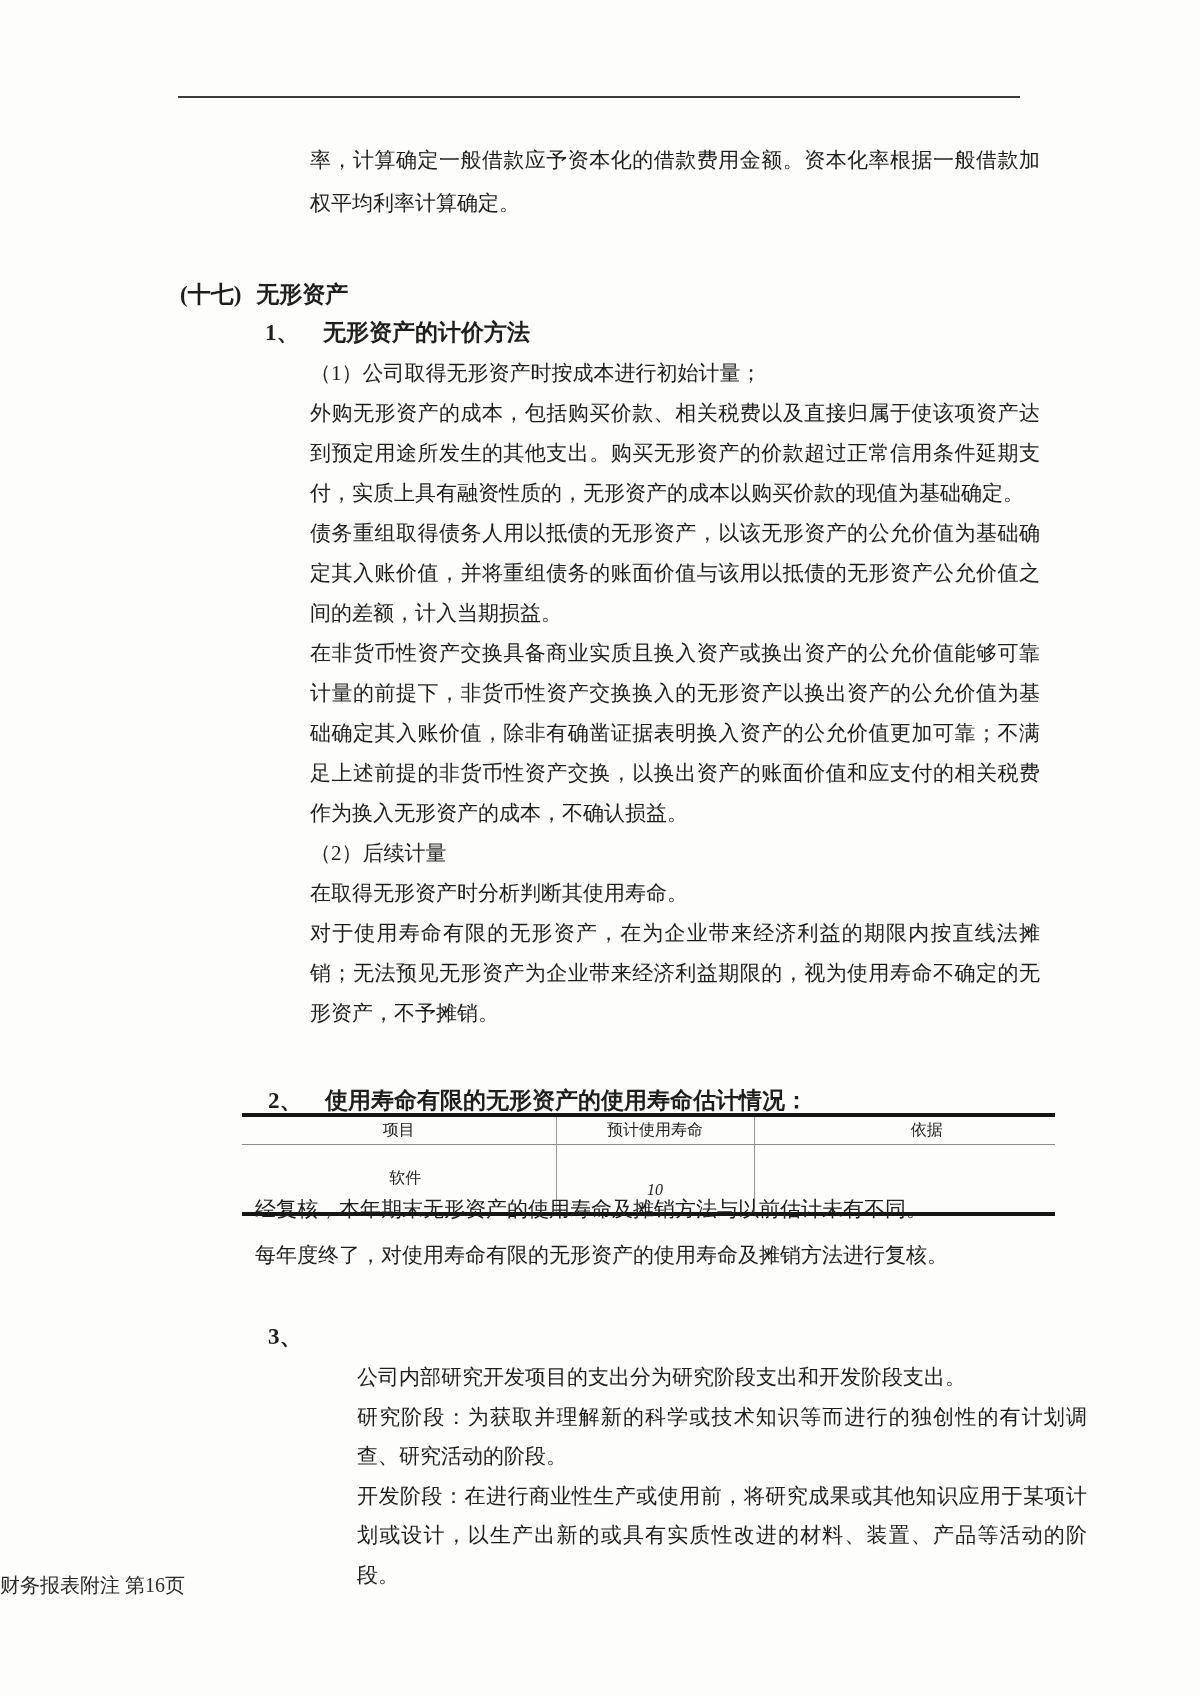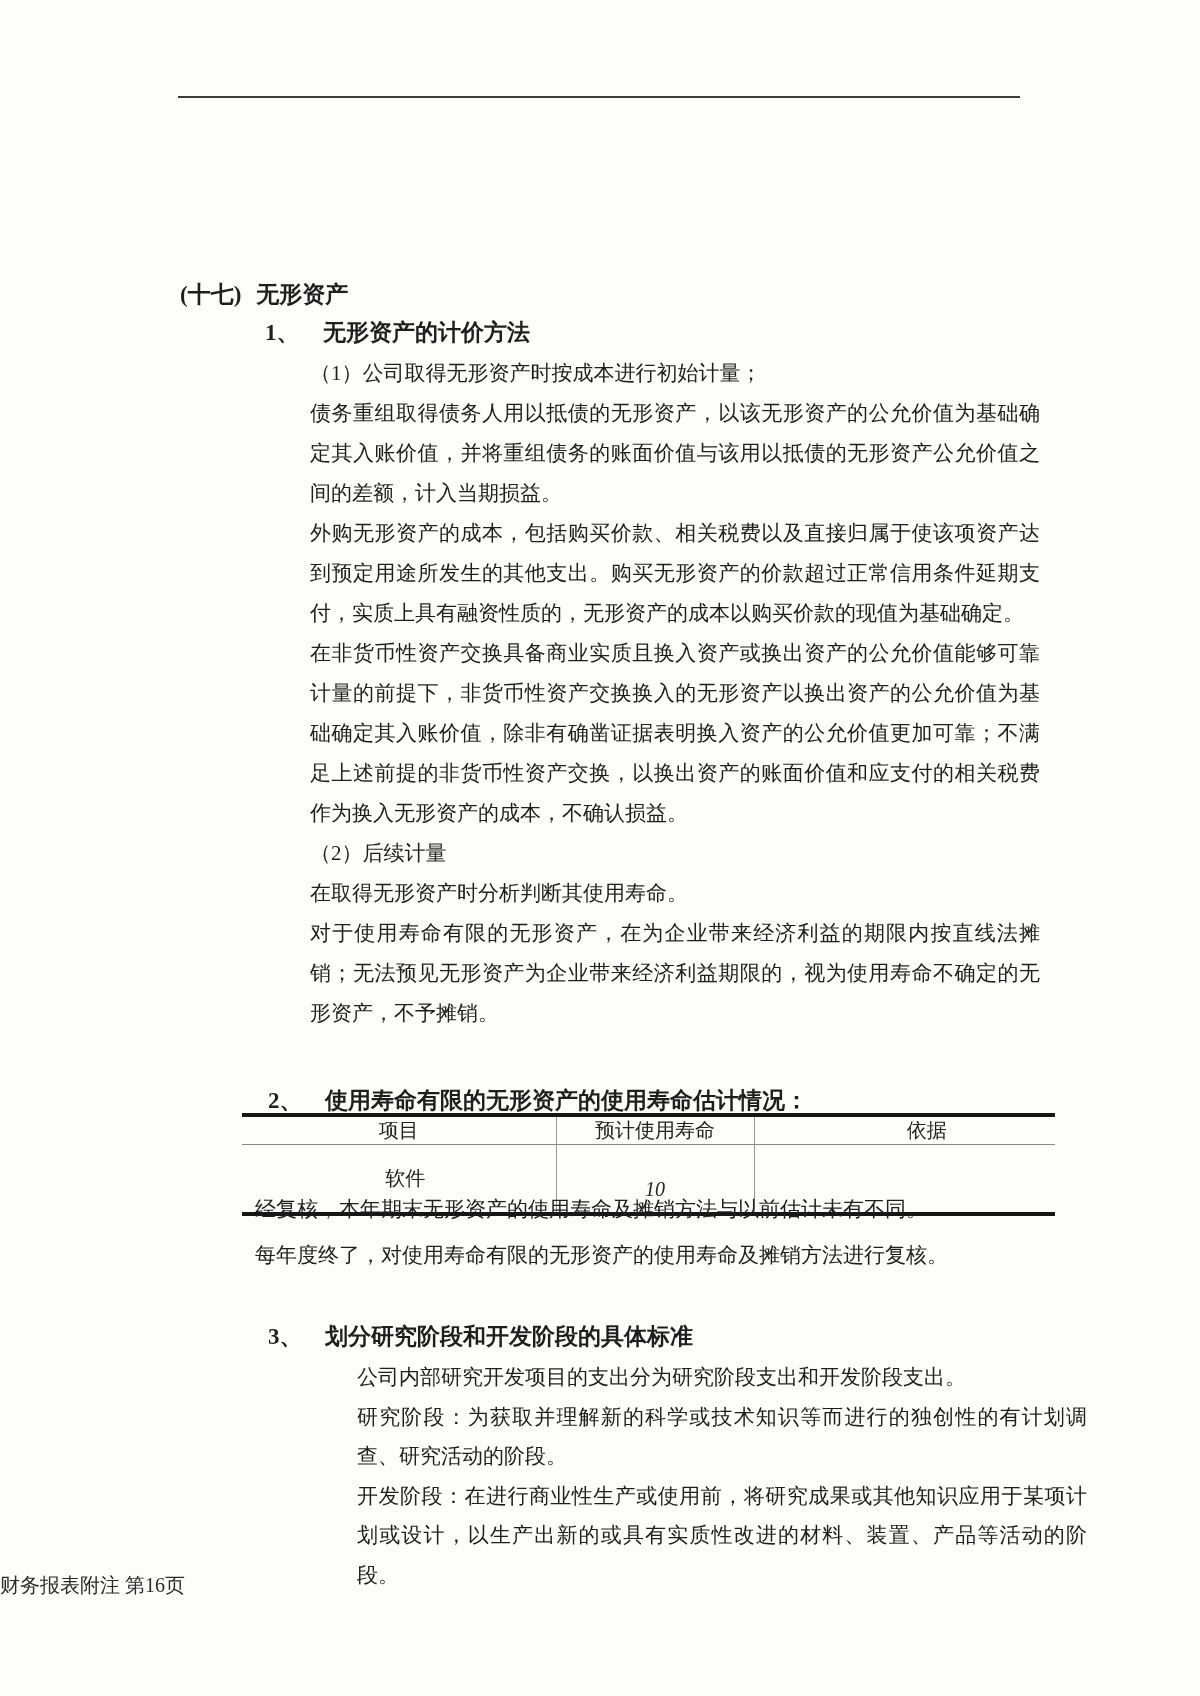--- a/index.html
+++ b/index.html
@@ -39,21 +39,21 @@
   .para-block{
     position:absolute;left:310px;width:730px;
     font-size:21px;line-height:40px;text-align:justify;
   }
   .para-block p{margin:0;}
   #item1-body{top:353px;}
   #item3-body{top:1358px;line-height:39.5px;margin-left:47px;}
   .life-table{
     position:absolute;top:1113px;left:242px;width:813px;
     border-collapse:collapse;table-layout:fixed;
-    font-size:20px;color:#222;
+    font-size:16px;color:#222;
     border-top:4px solid #161616;border-bottom:4px solid #161616;
   }
   .life-table th{
     font-weight:normal;text-align:center;height:27px;
     border-bottom:1px solid #8b8b8b;padding:0;
   }
   .life-table th,.life-table td{
     border-left:1px solid #979797;border-right:1px solid #979797;
   }
   .life-table th:first-child,.life-table td:first-child{border-left:none;}
@@ -71,35 +71,36 @@
     text-align:left;font-size:20px;color:#2a2a2a;
   }
 </style>
 </head>
 <body>
 
 <div class="page">
 
   <div class="top-rule"></div>
 
+  <p class="intro">率，计算确定一般借款应予资本化的借款费用金额。资本化率根据一般借款加权平均利率计算确定。</p>
 
   <div class="h-sec">
     <span class="sec-num">(十七)</span>
     <span class="sec-title">无形资产</span>
   </div>
 
   <div class="h-item" id="item1-heading">
     <span class="num">1、</span>
     <span class="ttl">无形资产的计价方法</span>
   </div>
 
   <div class="para-block" id="item1-body">
     <p>（1）公司取得无形资产时按成本进行初始计量；</p>
+    <p>外购无形资产的成本，包括购买价款、相关税费以及直接归属于使该项资产达到预定用途所发生的其他支出。购买无形资产的价款超过正常信用条件延期支付，实质上具有融资性质的，无形资产的成本以购买价款的现值为基础确定。</p>
     <p>债务重组取得债务人用以抵债的无形资产，以该无形资产的公允价值为基础确定其入账价值，并将重组债务的账面价值与该用以抵债的无形资产公允价值之间的差额，计入当期损益。</p>
-    <p>外购无形资产的成本，包括购买价款、相关税费以及直接归属于使该项资产达到预定用途所发生的其他支出。购买无形资产的价款超过正常信用条件延期支付，实质上具有融资性质的，无形资产的成本以购买价款的现值为基础确定。</p>
     <p>在非货币性资产交换具备商业实质且换入资产或换出资产的公允价值能够可靠计量的前提下，非货币性资产交换换入的无形资产以换出资产的公允价值为基础确定其入账价值，除非有确凿证据表明换入资产的公允价值更加可靠；不满足上述前提的非货币性资产交换，以换出资产的账面价值和应支付的相关税费作为换入无形资产的成本，不确认损益。</p>
     <p>（2）后续计量</p>
     <p>在取得无形资产时分析判断其使用寿命。</p>
     <p>对于使用寿命有限的无形资产，在为企业带来经济利益的期限内按直线法摊销；无法预见无形资产为企业带来经济利益期限的，视为使用寿命不确定的无形资产，不予摊销。</p>
   </div>
 
   <div class="h-item" id="item2-heading">
     <span class="num">2、</span>
     <span class="ttl">使用寿命有限的无形资产的使用寿命估计情况：</span>
   </div>
@@ -126,21 +127,20 @@
     </tbody>
   </table>
 
   <div class="notes-block">
     <p>经复核，本年期末无形资产的使用寿命及摊销方法与以前估计未有不同。</p>
     <p>每年度终了，对使用寿命有限的无形资产的使用寿命及摊销方法进行复核。</p>
   </div>
 
   <div class="h-item" id="item3-heading">
     <span class="num">3、</span>
-    <span class="ttl">划分研究阶段和开发阶段的具体标准</span>
   </div>
 
   <div class="para-block" id="item3-body">
     <p>公司内部研究开发项目的支出分为研究阶段支出和开发阶段支出。</p>
     <p>研究阶段：为获取并理解新的科学或技术知识等而进行的独创性的有计划调查、研究活动的阶段。</p>
     <p>开发阶段：在进行商业性生产或使用前，将研究成果或其他知识应用于某项计划或设计，以生产出新的或具有实质性改进的材料、装置、产品等活动的阶段。</p>
   </div>
 
   <div class="page-footer">财务报表附注 第16页</div>
 

